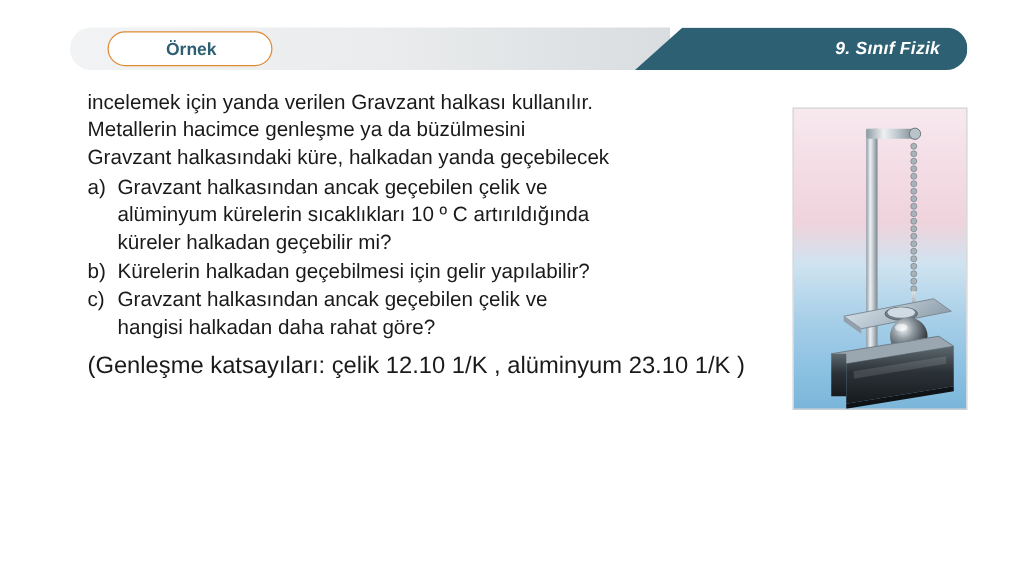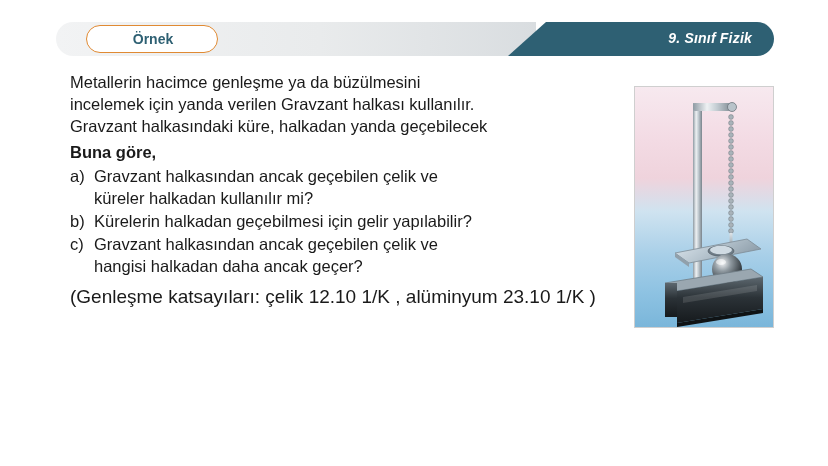--- a/index.html
+++ b/index.html
@@ -152,44 +152,44 @@
       <span class="header-right-label">9. Sınıf Fizik</span>
     </div>
     <div class="example-pill">
       <span class="example-pill-label">Örnek</span>
     </div>
   </div>
 
   <div class="content">
 
     <div class="para">
+      <div>incelemek için yanda verilen Gravzant halkası kullanılır.</div>
       <div>Metallerin hacimce genleşme ya da büzülmesini</div>
-      <div>incelemek için yanda verilen Gravzant halkası kullanılır.</div>
       <div>Gravzant halkasındaki küre, halkadan yanda geçebilecek</div>
     </div>
 
-    <div class="bold-line">Buna göre,</div>
 
     <div class="list">
 
       <div class="list-item">
         <span class="list-marker">a)</span>
         <div>Gravzant halkasından ancak geçebilen çelik ve</div>
-        <div>küreler halkadan kullanılır mi?</div>
+        <div>alüminyum kürelerin sıcaklıkları 10 º C artırıldığında</div>
+        <div>küreler halkadan geçebilir mi?</div>
       </div>
 
       <div class="list-item">
         <span class="list-marker">b)</span>
         <div>Kürelerin halkadan geçebilmesi için gelir yapılabilir?</div>
       </div>
 
       <div class="list-item">
         <span class="list-marker">c)</span>
         <div>Gravzant halkasından ancak geçebilen çelik ve</div>
-        <div>hangisi halkadan daha ancak geçer?</div>
+        <div>hangisi halkadan daha rahat göre?</div>
       </div>
 
     </div>
 
     <div class="note">(Genleşme katsayıları: çelik 12.10 1/K , alüminyum 23.10 1/K )</div>
   </div>
 
   <div class="figure">
     <svg class="fig-svg" width="140" height="242" viewBox="0 0 140 242">
       <defs>

